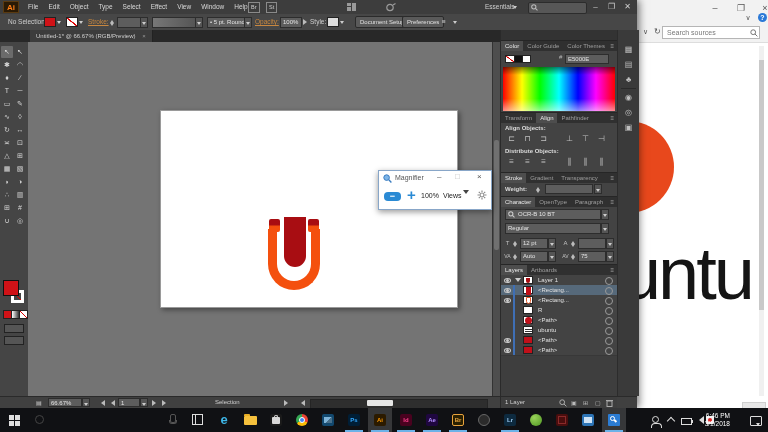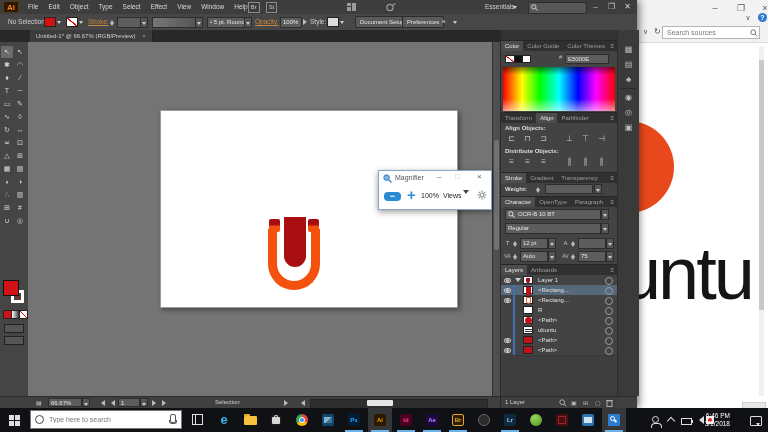--- a/index.html
+++ b/index.html
@@ -503,21 +503,20 @@
             <line x1="7.1" y1="7.1" x2="8.2" y2="8.2"></line>
             <line x1="1.8" y1="8.2" x2="2.9" y2="7.1"></line>
             <line x1="7.1" y1="2.9" x2="8.2" y2="1.8"></line>
           </g>
         </svg>
   </div>
 </div>
 
 <div id="taskbar">
   <span class="winlogo"></span>
-  <input class="tsearch" placeholder="Type here to search" style="">
   <span class="cortana"></span>
   <span class="mic"></span>
   <span class="tbtn" style="left:186px;">
         <span class="taskview"></span>
       </span>
   <span class="tbtn" style="left:212px;">
         <span class="tile" style="background:none;color:#3db7e8;font-size:13px;font-weight:bold;line-height:12px;">e</span>
       </span>
   <span class="tbtn" style="left:238px;">
         <span class="folder"></span>

